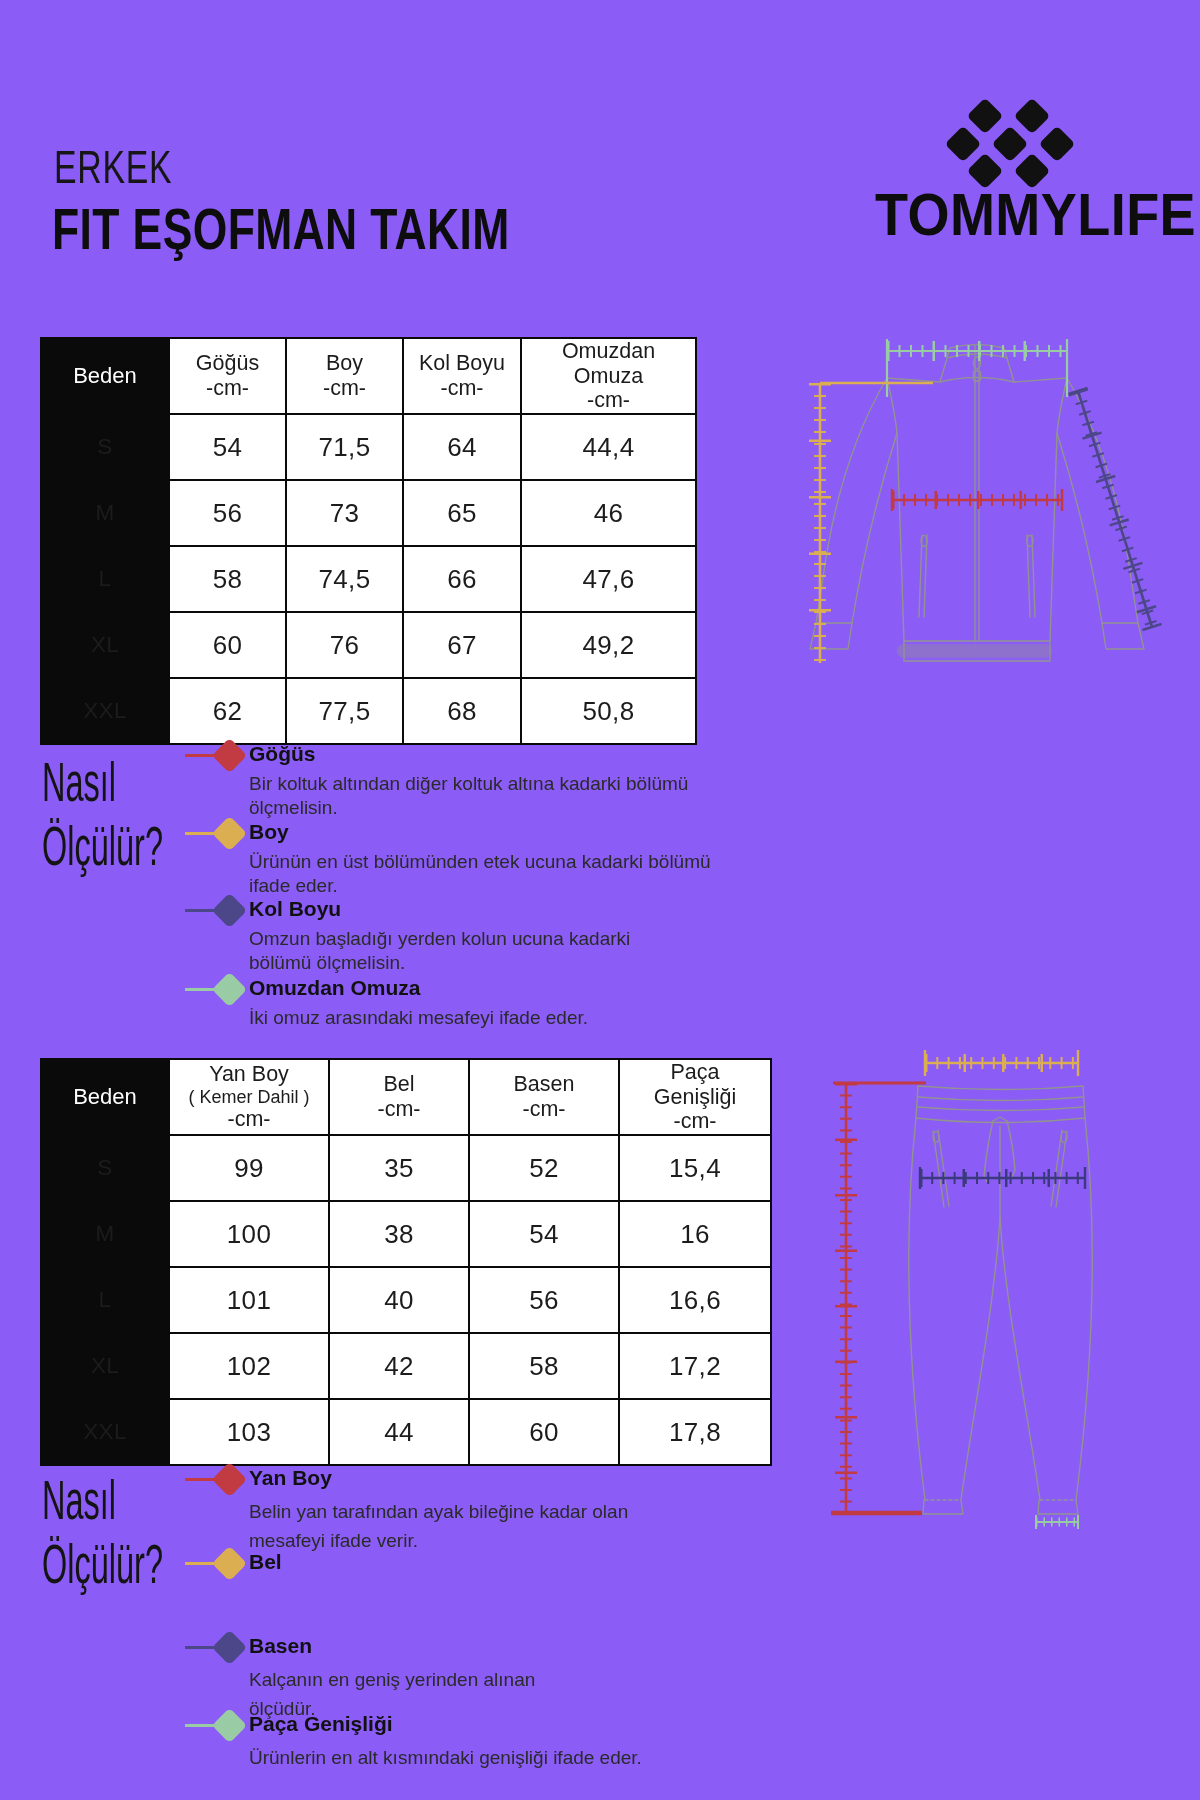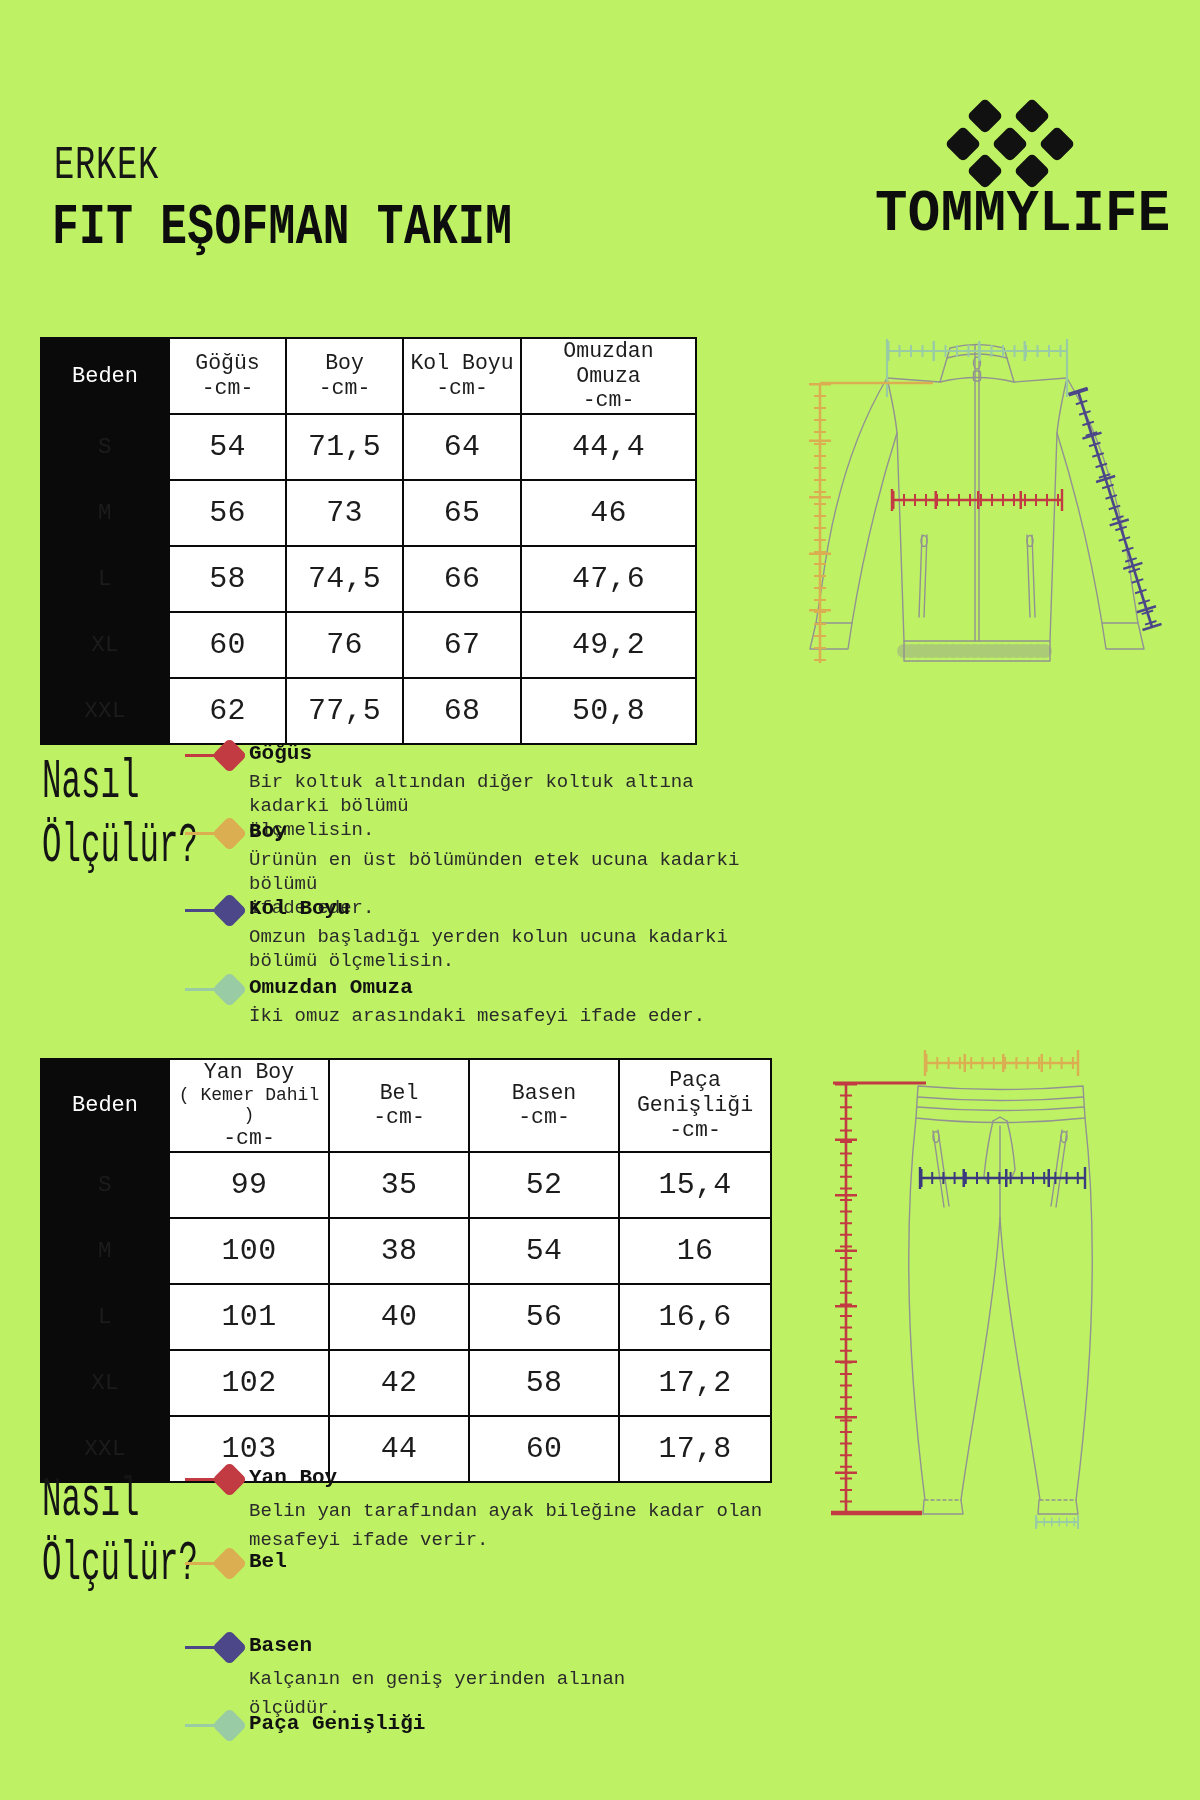--- a/index.html
+++ b/index.html
@@ -1,33 +1,33 @@
 <!DOCTYPE html>
 <html><head>
 <meta charset="utf-8">
 <style>
   html,body{margin:0;padding:0;background:#fff;}
-  .page{position:relative;width:1200px;height:1800px;background:#bef264;overflow:hidden;
-        font-family:Liberation Mono, monospace;color:#1c1c1c;}
+  .page{position:relative;width:1200px;height:1800px;background:#8b5cf6;overflow:hidden;
+        font-family:Liberation Sans, sans-serif;color:#1c1c1c;}
 
   
   .title-light{position:absolute;left:54px;top:139px;font-size:47px;font-weight:400;
                letter-spacing:1px;color:#161616;transform:scaleX(0.72);transform-origin:left top;white-space:nowrap;}
   .title-bold{position:absolute;left:52px;top:196px;font-size:57px;font-weight:700;
               letter-spacing:0.5px;color:#0d0d0d;transform:scaleX(0.78);transform-origin:left top;white-space:nowrap;}
   .logo-diamonds{position:absolute;left:940px;top:94px;}
   .brand-text{position:absolute;left:875px;top:180px;font-size:60px;font-weight:700;
               color:#0d0d0d;transform:scaleX(0.90);transform-origin:left top;letter-spacing:0.5px;white-space:nowrap;}
 
   
   .size-table{position:absolute;border-collapse:collapse;table-layout:fixed;background:#fff;}
   .size-table th,.size-table td{border:2.5px solid #0a0a0a;text-align:center;vertical-align:middle;
                                 padding:0;font-weight:400;}
   .size-table th{height:66px;}
-  .size-table td{height:64px;font-size:30px;letter-spacing:0.3px;color:#1c1c1c;}
+  .size-table td{height:64px;font-size:26px;letter-spacing:0.3px;color:#1c1c1c;}
   .size-col{background:#0a0a0a;color:#ffffff;font-size:22px;}
   td.size-col{font-size:22.5px;}
   .col-name{font-size:21.5px;line-height:1.15;white-space:pre-line;color:#1c1c1c;}
   .col-sub{font-size:18px;line-height:1.15;color:#1c1c1c;}
   .col-unit{font-size:21.5px;line-height:1.15;color:#1c1c1c;}
   #jacket-table{left:40px;top:337px;width:655px;}
   #pants-table{left:40px;top:1058px;width:730px;}
 
   
   .howto-heading{position:absolute;left:42px;font-size:56px;line-height:64px;font-weight:400;color:#141414;
@@ -401,16 +401,17 @@
 ölçüdür.</div>
     </div>
   </div>
   <div class="legend-item legend-pants" style="top:1712px">
     <span class="marker mk-green">
         <span class="m-line"></span>
         <span class="m-diamond"></span>
       </span>
     <div class="legend-body">
       <div class="legend-title">Paça Genişliği</div>
+      <div class="legend-desc">Ürünlerin en alt kısmındaki genişliği ifade eder.</div>
     </div>
   </div>
 
 </div>
 
 </body></html>

